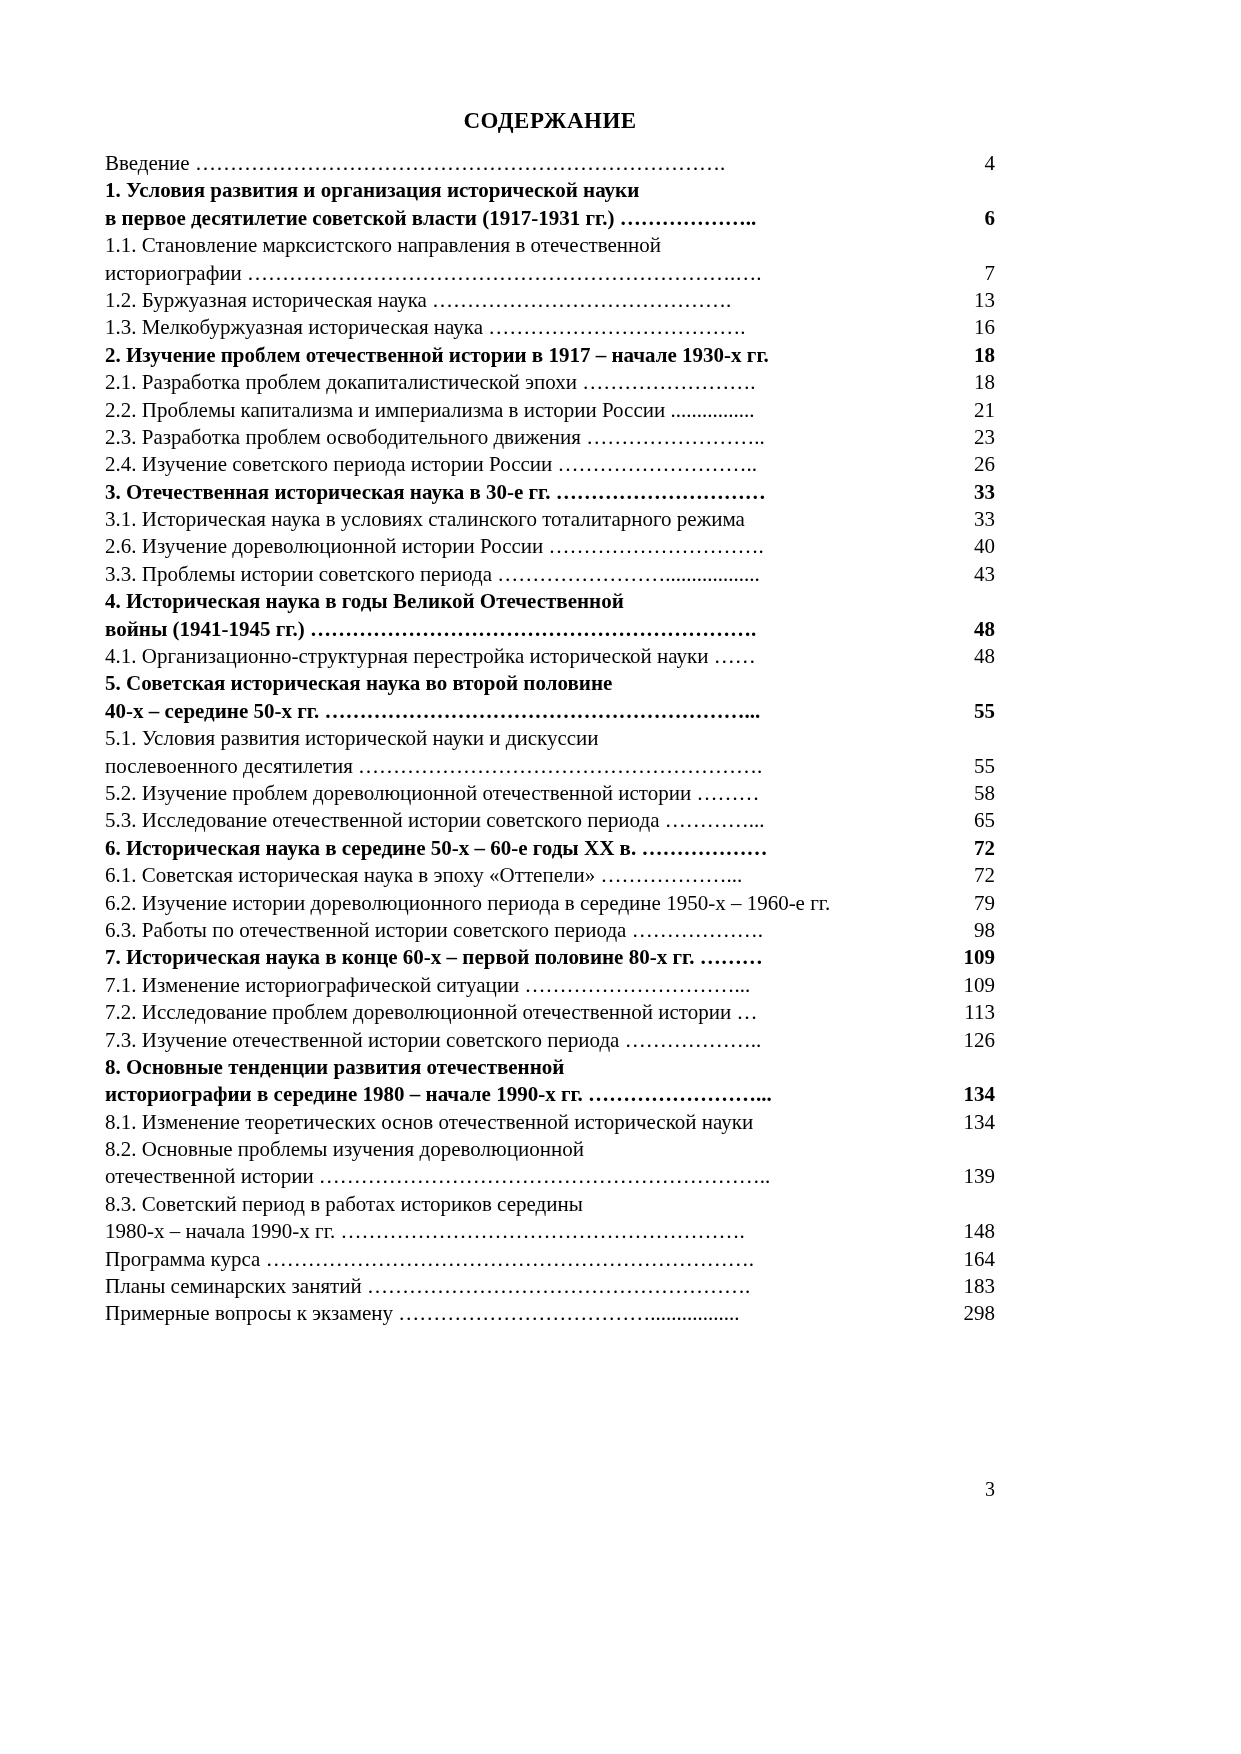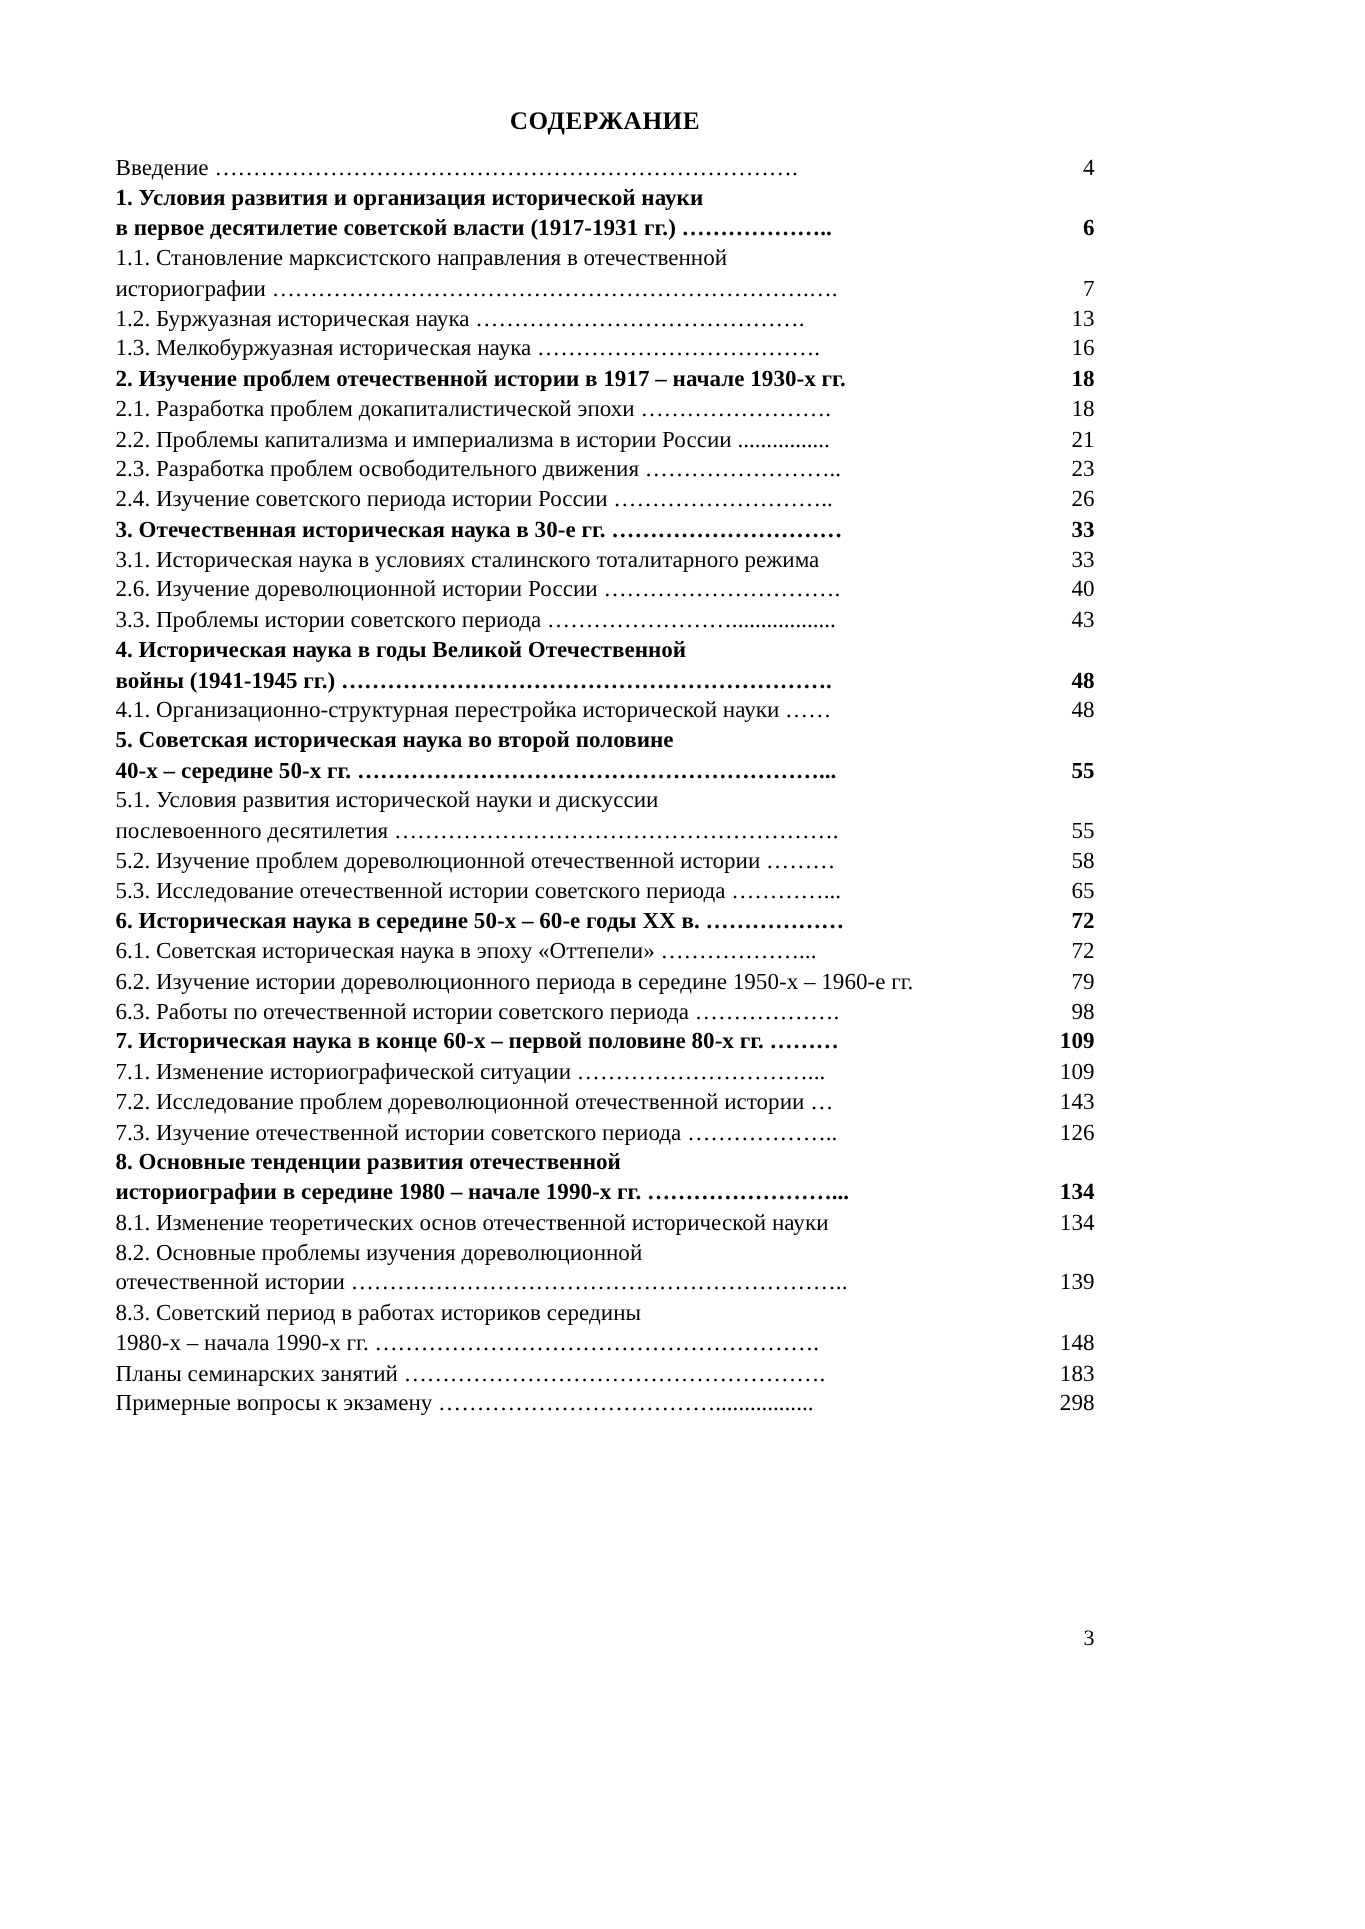--- a/index.html
+++ b/index.html
@@ -21,21 +21,21 @@
     width: 1241px;
     height: 1754px;
     box-sizing: border-box;
     padding: 96px 246px 0 105px;
   }
   .doc-title {
     text-align: center;
     font-weight: bold;
     font-size: 23px;
     letter-spacing: 0.5px;
-    margin: 1px 0 16px 0;
+    margin: 12px 0 16px 0;
   }
   .toc {
     width: 100%;
   }
   .toc-line {
     display: flex;
     align-items: flex-start;
     font-size: 21px;
     line-height: 27.4px;
     height: 27.4px;
@@ -219,21 +219,21 @@
     <span class="toc-page">109</span>
   </div>
 
   <div class="toc-line">
     <span class="toc-text">7.1. Изменение историографической ситуации …………………………...</span>
     <span class="toc-page">109</span>
   </div>
 
   <div class="toc-line">
     <span class="toc-text">7.2. Исследование проблем дореволюционной отечественной истории …</span>
-    <span class="toc-page">143</span>
+    <span class="toc-page">113</span>
   </div>
 
   <div class="toc-line">
     <span class="toc-text">7.3. Изучение отечественной истории советского периода ………………..</span>
     <span class="toc-page">126</span>
   </div>
 
   <div class="toc-line bold">
     <span class="toc-text">8. Основные тенденции развития отечественной</span>
     <span class="toc-page"></span>
@@ -262,20 +262,24 @@
   <div class="toc-line">
     <span class="toc-text">8.3. Советский период в работах историков середины</span>
     <span class="toc-page"></span>
   </div>
 
   <div class="toc-line">
     <span class="toc-text">1980-х – начала 1990-х гг. ………………………………………………….</span>
     <span class="toc-page">148</span>
   </div>
 
+  <div class="toc-line">
+    <span class="toc-text">Программа курса …………………………………………………………….</span>
+    <span class="toc-page">164</span>
+  </div>
 
   <div class="toc-line">
     <span class="toc-text">Планы семинарских занятий ……………………………………………….</span>
     <span class="toc-page">183</span>
   </div>
 
   <div class="toc-line">
     <span class="toc-text">Примерные вопросы к экзамену ……………………………….................</span>
     <span class="toc-page">298</span>
   </div>

